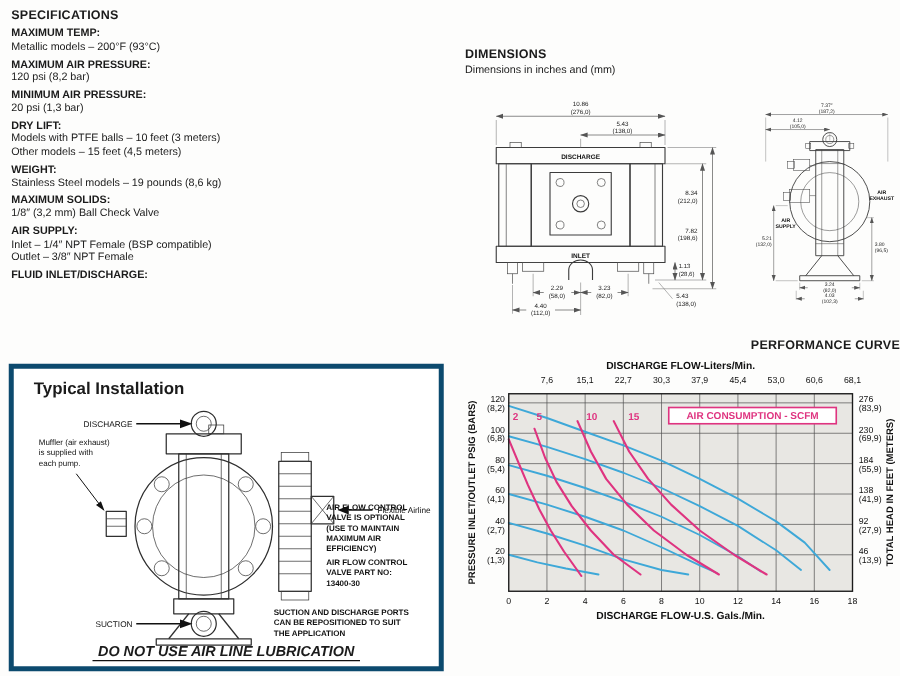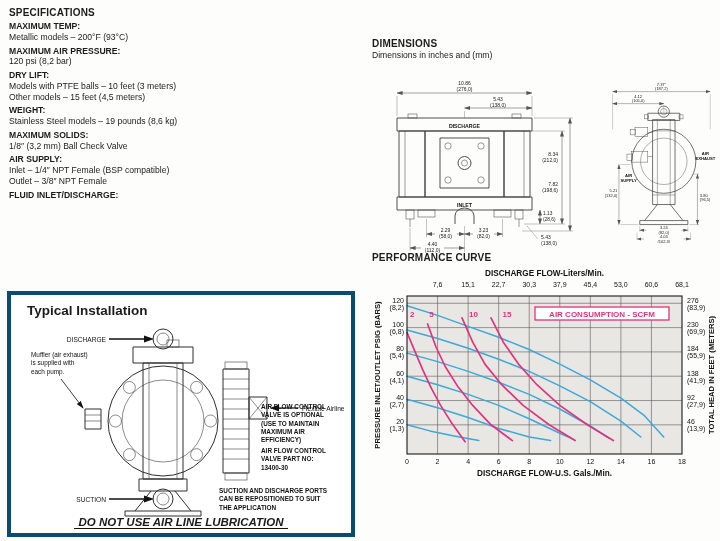--- a/index.html
+++ b/index.html
@@ -16,21 +16,21 @@
   #side-fig{position:absolute;left:226px;top:40px;}
   #install{position:absolute;left:7px;top:291px;width:348px;height:246px;
            border:4px solid #0c4a6e;background:#fff;box-sizing:border-box;}
   #install h3{font-size:13.5px;font-weight:bold;margin:8px 0 0 16px;}
   #install svg{position:absolute;left:2px;top:26px;}
   .note{position:absolute;font-size:6.4px;line-height:1.3;color:#111;}
   .bold{font-weight:bold;}
   #warning{position:absolute;bottom:5px;width:100%;text-align:center;
            font-size:11.5px;font-weight:bold;font-style:italic;}
   #warning span{border-bottom:1.2px solid #111;padding:0 4px;}
-  #perf{position:absolute;left:372px;top:252px;width:348px;}
+  #perf{position:absolute;left:372px;top:271px;width:348px;text-align:right;}
   svg text{font-family:"Liberation Sans",sans-serif;}
   .part{fill:none;stroke:#3c3c3c;stroke-width:.9;stroke-linejoin:round;}
   .det{fill:none;stroke:#4a4a4a;stroke-width:.55;}
   .dim{stroke:#555;stroke-width:.55;fill:none;}
   .ext{stroke:#7a7a7a;stroke-width:.45;fill:none;}
   .dn{font-size:5px;fill:#222;}
   .dns{font-size:4.8px;fill:#222;}
   .blab{font-size:5.2px;font-weight:bold;fill:#111;}
   .ipart{fill:none;stroke:#2f2f2f;stroke-width:1;stroke-linejoin:round;}
   .idet{fill:none;stroke:#3d3d3d;stroke-width:.6;}
@@ -45,20 +45,24 @@
     <h2 class="sec-title">SPECIFICATIONS</h2>
     <div class="spec-item">
     </div>
     <div class="spec-item">
       <div class="spec-label">MAXIMUM TEMP:</div>
       <div class="spec-line">Metallic models – 200°F (93°C)</div>
     </div>
     <div class="spec-item">
       <div class="spec-label">MAXIMUM AIR PRESSURE:</div>
       <div class="spec-line">120 psi (8,2 bar)</div>
+    </div>
+    <div class="spec-item">
+      <div class="spec-label">MINIMUM AIR PRESSURE:</div>
+      <div class="spec-line">20 psi (1,3 bar)</div>
     </div>
     <div class="spec-item">
       <div class="spec-label">DRY LIFT:</div>
       <div class="spec-line">Models with PTFE balls – 10 feet (3 meters)</div>
       <div class="spec-line">Other models – 15 feet (4,5 meters)</div>
     </div>
     <div class="spec-item">
       <div class="spec-label">WEIGHT:</div>
       <div class="spec-line">Stainless Steel models – 19 pounds (8,6 kg)</div>
     </div>

